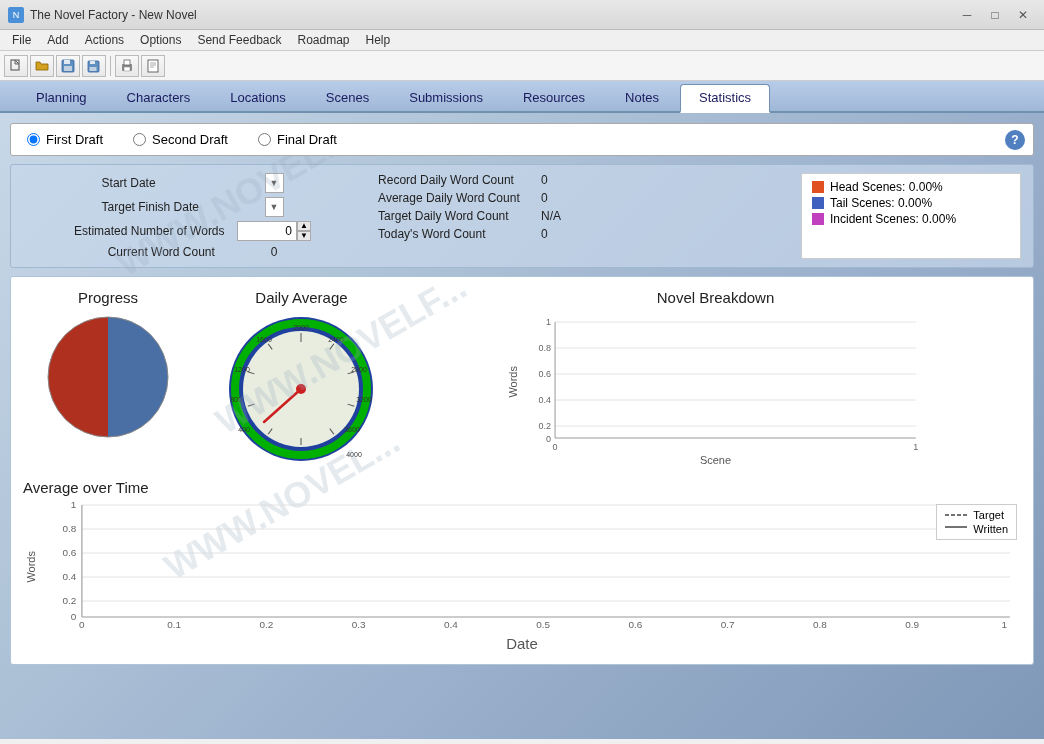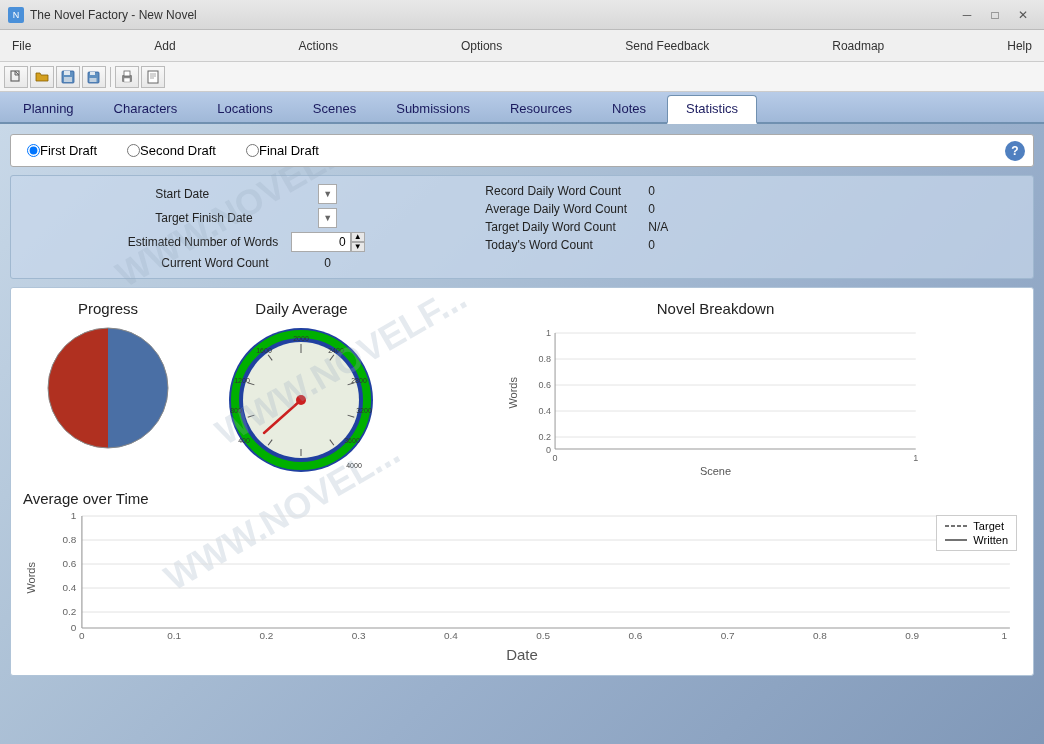--- a/index.html
+++ b/index.html
@@ -16,26 +16,25 @@
       border-bottom: 1px solid #bbb;
     }
     .title-bar-left { display: flex; align-items: center; gap: 6px; font-size: 12px; color: #333; }
     .title-icon { width: 16px; height: 16px; background: #4a90d9; border-radius: 2px; display: flex; align-items: center; justify-content: center; color: white; font-size: 9px; }
     .title-controls { display: flex; gap: 2px; }
     .title-btn { width: 26px; height: 20px; border: none; background: transparent; cursor: pointer; font-size: 12px; color: #555; display: flex; align-items: center; justify-content: center; }
 
     
     .menu-bar {
       background: #f0f0f0;
-      height: 32px;
+      height: 21px;
       display: flex;
       align-items: center;
       padding: 0 4px;
       border-bottom: 1px solid #ccc;
-      justify-content: space-between;
     }
     .menu-item { padding: 2px 8px; font-size: 12px; color: #333; cursor: pointer; }
 
     
     .toolbar {
       background: #f5f5f5;
       height: 30px;
       display: flex;
       align-items: center;
       padding: 0 4px;
@@ -51,21 +50,21 @@
       font-size: 11px; color: #444;
     }
     .toolbar-sep { width: 1px; height: 20px; background: #bbb; margin: 0 2px; }
 
     
     .tab-bar {
       background: linear-gradient(to bottom, #b8cce8, #a0b8d8);
       height: 32px;
       display: flex;
       align-items: flex-end;
-      padding: 0 4px;
+      padding: 0 17px;
       border-bottom: 2px solid #7090b0;
     }
     .tab {
       padding: 5px 18px 6px;
       font-size: 13px;
       cursor: pointer;
       border: 1px solid transparent;
       border-bottom: none;
       background: transparent;
       color: #1a1a5e;
@@ -95,21 +94,21 @@
       background: white;
       border: 1px solid #aaa;
       border-radius: 3px;
       padding: 8px 16px;
       display: flex;
       align-items: center;
       gap: 30px;
       margin-bottom: 8px;
       position: relative;
     }
-    .radio-group { display: flex; align-items: center; }
+    .radio-group { display: flex; align-items: center; gap: 6px; }
     .radio-group input[type="radio"] { margin: 0; }
     .help-btn {
       position: absolute; right: 8px; top: 50%; transform: translateY(-50%);
       width: 20px; height: 20px; border-radius: 50%;
       background: #5080c0; color: white; border: none;
       font-size: 12px; font-weight: bold; cursor: pointer;
       display: flex; align-items: center; justify-content: center;
     }
 
     
@@ -312,20 +311,34 @@
       <div class="stat-row">
         <span class="stat-label">Target Daily Word Count</span>
         <span class="stat-value">N/A</span>
       </div>
       <div class="stat-row">
         <span class="stat-label">Today's Word Count</span>
         <span class="stat-value">0</span>
       </div>
     </div>
 
+    <div class="stats-right">
+      <div class="legend-item">
+        <div class="legend-color" style="background:#e05020;"></div>
+        <span>Head Scenes: 0.00%</span>
+      </div>
+      <div class="legend-item">
+        <div class="legend-color" style="background:#4060c0;"></div>
+        <span>Tail Scenes: 0.00%</span>
+      </div>
+      <div class="legend-item">
+        <div class="legend-color" style="background:#c040c0;"></div>
+        <span>Incident Scenes: 0.00%</span>
+      </div>
+    </div>
   </div>
 
   <div class="charts-area">
     <div class="charts-row-top">
 
       <div class="chart-block" style="width:170px;">
         <div class="chart-title">Progress</div>
         <svg width="130" height="130" viewBox="0 0 130 130">
 
           <path d="M65,65 L65,5 A60,60 0 0,1 125,65 A60,60 0 0,1 65,125 L65,65 Z" fill="#4a6fa5"></path>
@@ -456,21 +469,21 @@
             <text x="865" y="128" text-anchor="middle" font-size="9" fill="#666">1</text>
           </svg>
           
           <div style="position:absolute; top:4px; right:4px; background:white; border:1px solid #ccc; padding:4px 8px; font-size:11px;">
             <div style="display:flex; align-items:center; gap:6px; margin-bottom:2px;">
               <svg width="22" height="8">
                   <line x1="0" y1="4" x2="22" y2="4" stroke="#444" stroke-width="1.5" stroke-dasharray="4,2"></line>
                 </svg>
               <span>Target</span>
             </div>
-            <div style="display:flex; align-items:center; gap:6px;">
+            <div style="display:flex; gap:6px;">
               <svg width="22" height="8">
                   <line x1="0" y1="4" x2="22" y2="4" stroke="#444" stroke-width="1.5"></line>
                 </svg>
               <span>Written</span>
             </div>
           </div>
         </div>
       </div>
       <div style="text-align:center; font-size:15px; color:#555; margin-top:2px;">
         <span>Date</span>

